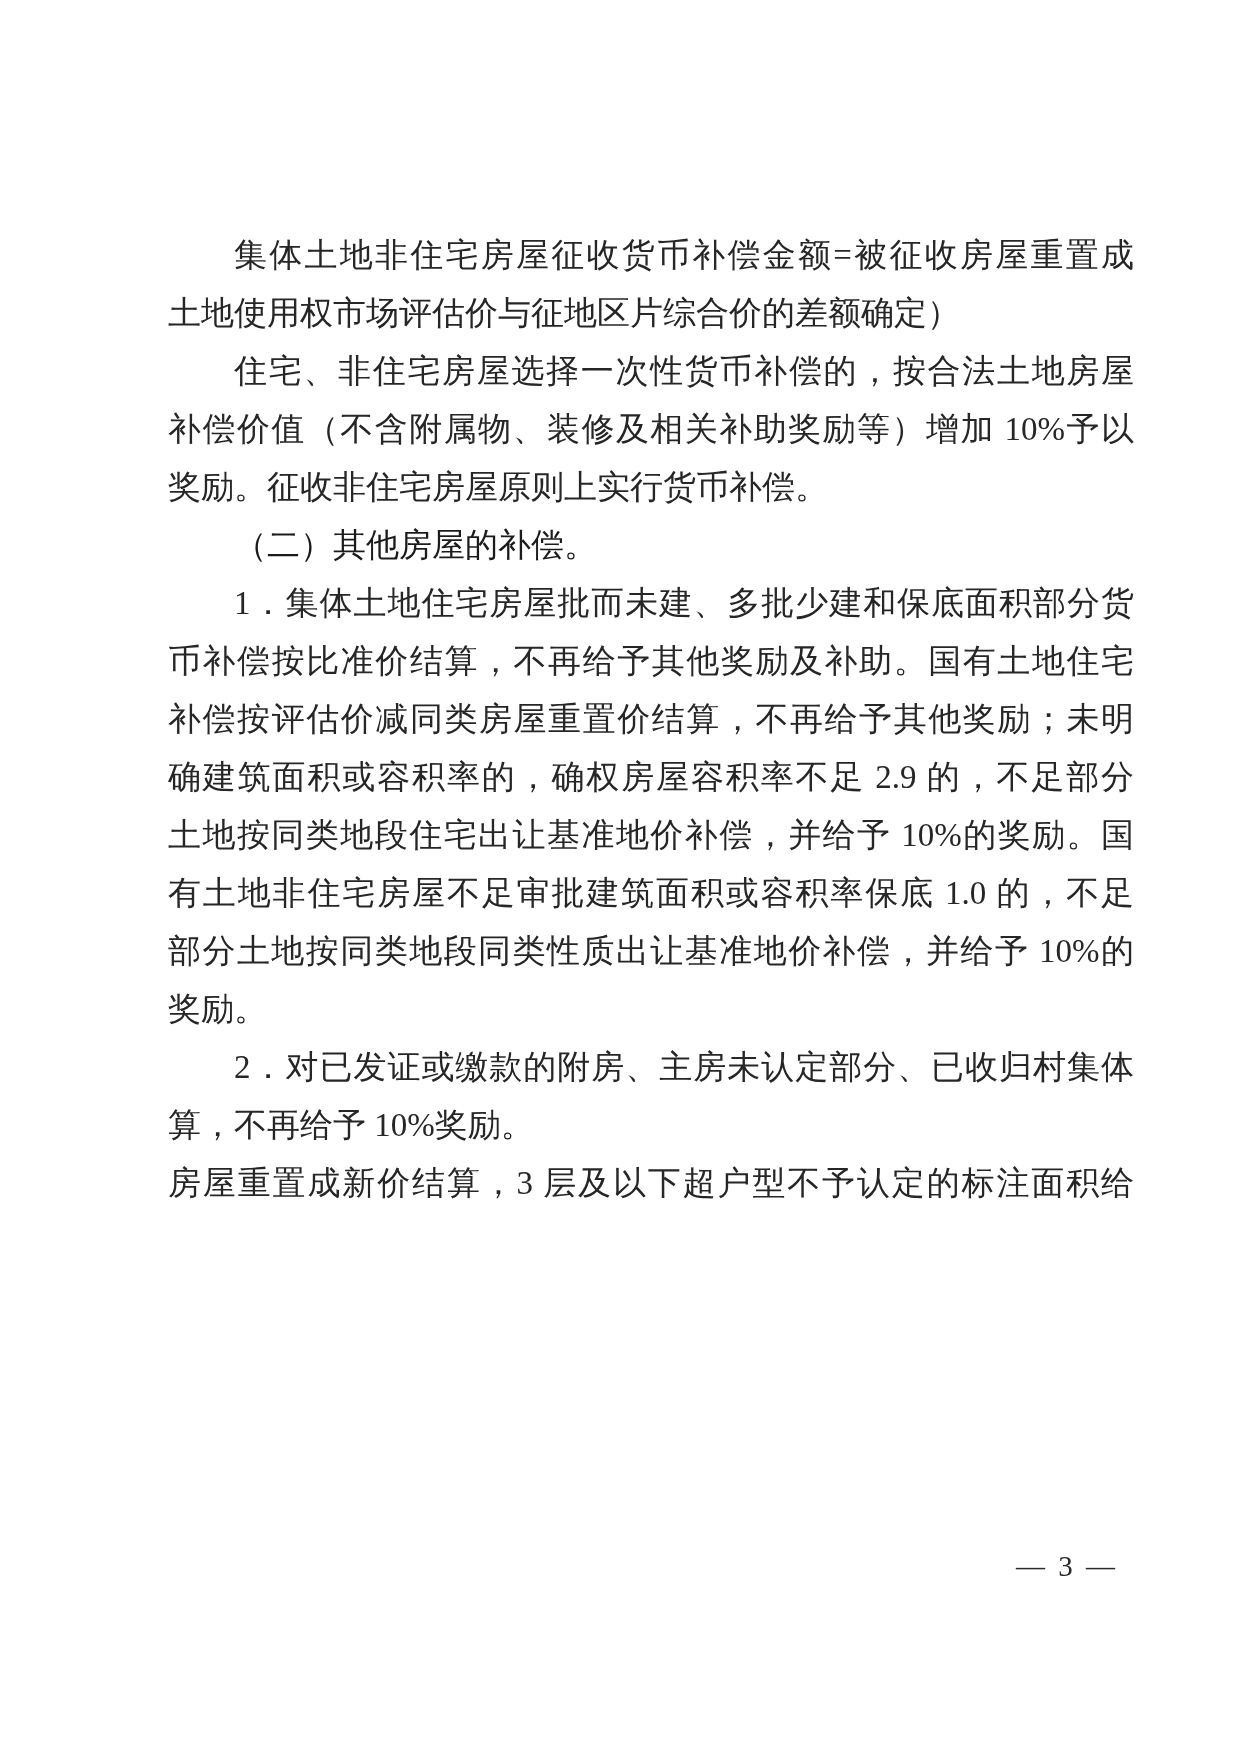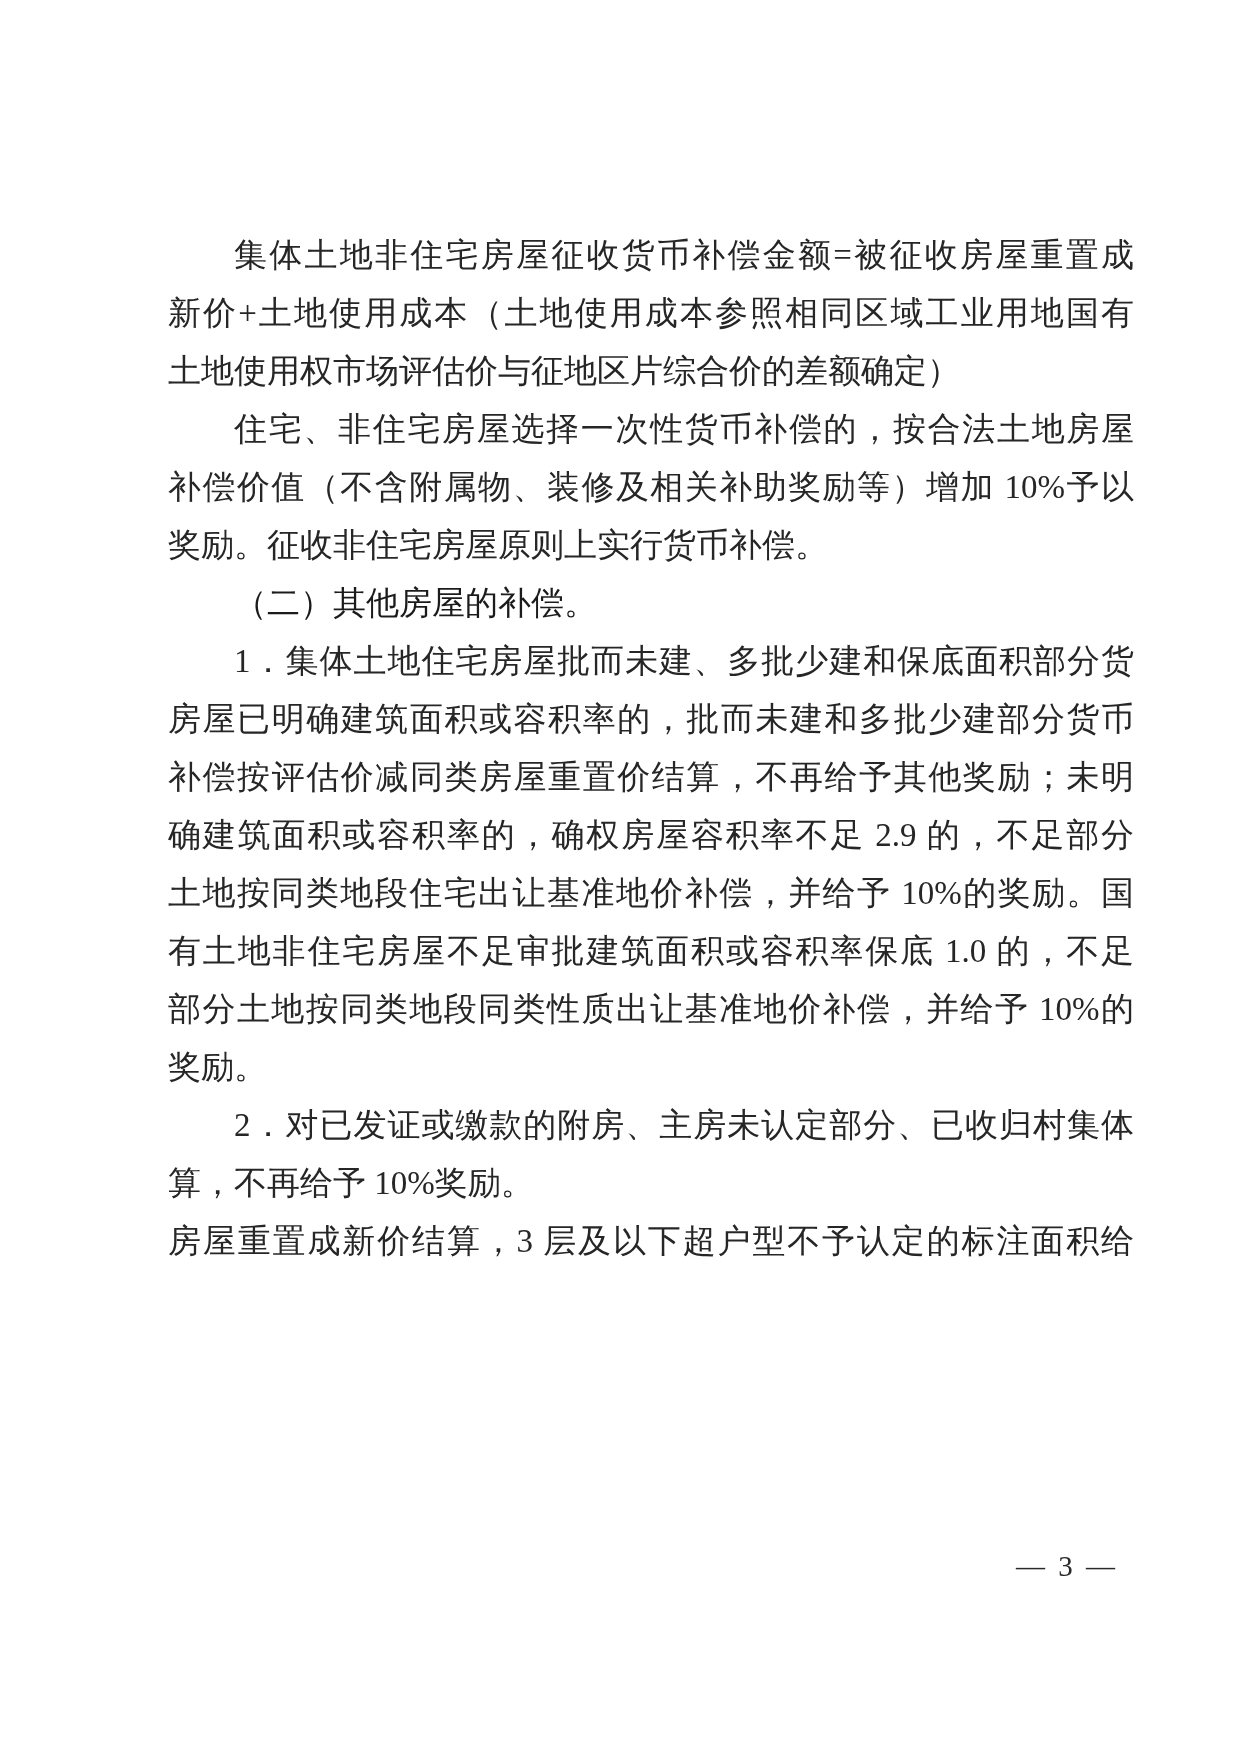--- a/index.html
+++ b/index.html
@@ -61,28 +61,27 @@
     letter-spacing: 3px;
     text-align: center;
   }
 </style>
 </head>
 <body>
 
 <div class="page">
   <main class="text-block">
       <div class="line just indent">集体土地非住宅房屋征收货币补偿金额=被征收房屋重置成</div>
-      <div class="line just">新价+土地使用成本（土地使用成本参照相同区域工业用地国有</div>
       <div class="line">土地使用权市场评估价与征地区片综合价的差额确定）</div>
       <div class="line just indent">住宅、非住宅房屋选择一次性货币补偿的，按合法土地房屋</div>
       <div class="line just">补偿价值（不含附属物、装修及相关补助奖励等）增加 10%予以</div>
       <div class="line">奖励。征收非住宅房屋原则上实行货币补偿。</div>
       <div class="line indent heading">（二）其他房屋的补偿。</div>
       <div class="line just indent">1．集体土地住宅房屋批而未建、多批少建和保底面积部分货</div>
-      <div class="line just">房屋已明确建筑面积或容积率的，批而未建和多批少建部分货币</div>
+      <div class="line just">币补偿按比准价结算，不再给予其他奖励及补助。国有土地住宅</div>
       <div class="line just">补偿按评估价减同类房屋重置价结算，不再给予其他奖励；未明</div>
       <div class="line just">确建筑面积或容积率的，确权房屋容积率不足 2.9 的，不足部分</div>
       <div class="line just">土地按同类地段住宅出让基准地价补偿，并给予 10%的奖励。国</div>
       <div class="line just">有土地非住宅房屋不足审批建筑面积或容积率保底 1.0 的，不足</div>
       <div class="line just">部分土地按同类地段同类性质出让基准地价补偿，并给予 10%的</div>
       <div class="line">奖励。</div>
       <div class="line just indent">2．对已发证或缴款的附房、主房未认定部分、已收归村集体</div>
       <div class="line">算，不再给予 10%奖励。</div>
       <div class="line just">房屋重置成新价结算，3 层及以下超户型不予认定的标注面积给</div>
     </main>

